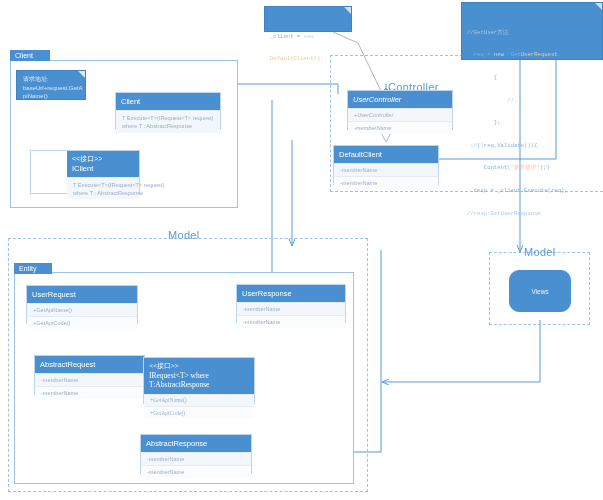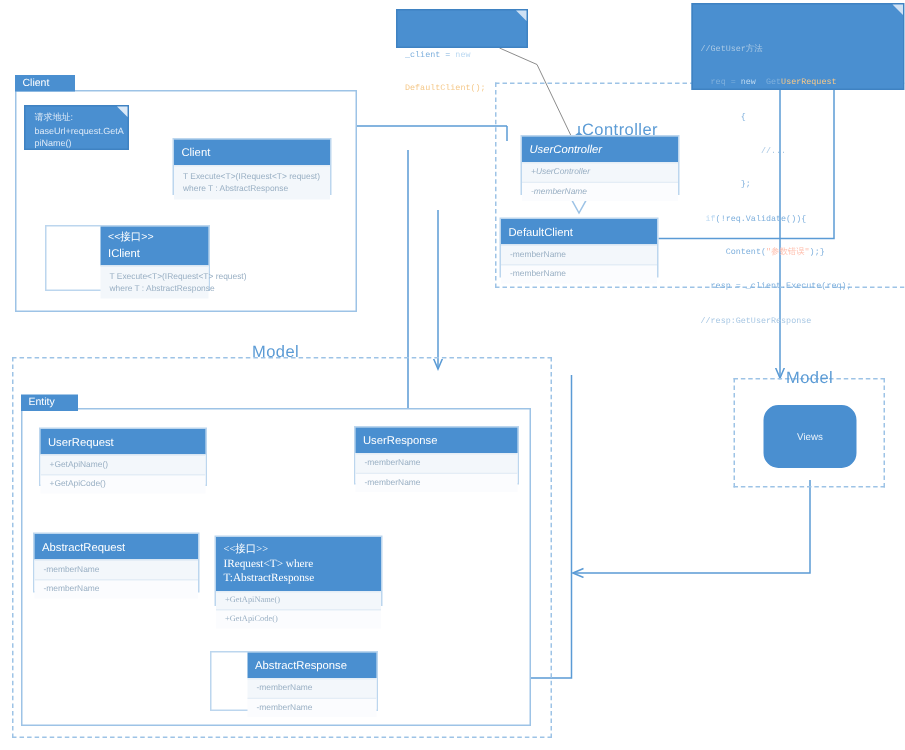--- a/index.html
+++ b/index.html
@@ -176,36 +176,36 @@
     <div class="row">+GetApiName()</div>
     <div class="row alt">+GetApiCode()</div>
   </div>
 
   <div class="cls" style="left:236px;top:284px;width:110px;height:39px;">
     <div class="hdr">UserResponse</div>
     <div class="row">-memberName</div>
     <div class="row alt">-memberName</div>
   </div>
 
-  <div class="cls" style="left:22px;top:355px;width:111px;height:40px;">
+  <div class="cls" style="left:34px;top:355px;width:111px;height:40px;">
     <div class="hdr">AbstractRequest</div>
     <div class="row">-memberName</div>
     <div class="row alt">-memberName</div>
   </div>
 
   <div class="cls" style="left:143px;top:357px;width:112px;height:47px;font-family:Liberation Serif, serif;">
     <div class="hdr">
       <span class="stereo">&lt;&lt;接口&gt;&gt;</span>
       <span>IRequest&lt;T&gt; where T:AbstractResponse</span>
     </div>
     <div class="row">+GetApiName()</div>
     <div class="row alt">+GetApiCode()</div>
   </div>
 
-  <div class="cls" style="left:140px;top:434px;width:112px;height:40px;padding-left:24px;">
+  <div class="cls" style="left:140px;top:434px;width:112px;height:40px;">
     <div class="hdr">AbstractResponse</div>
     <div class="row">-memberName</div>
     <div class="row alt">-memberName</div>
   </div>
 
   <div class="pkg" style="left:489px;top:252px;width:101px;height:73px;"></div>
   <div class="pkg-title" style="left:524px;top:246px;">Model</div>
   <div class="viewbox" style="left:509px;top:270px;width:62px;height:42px;">
     <span>Views</span>
   </div>

